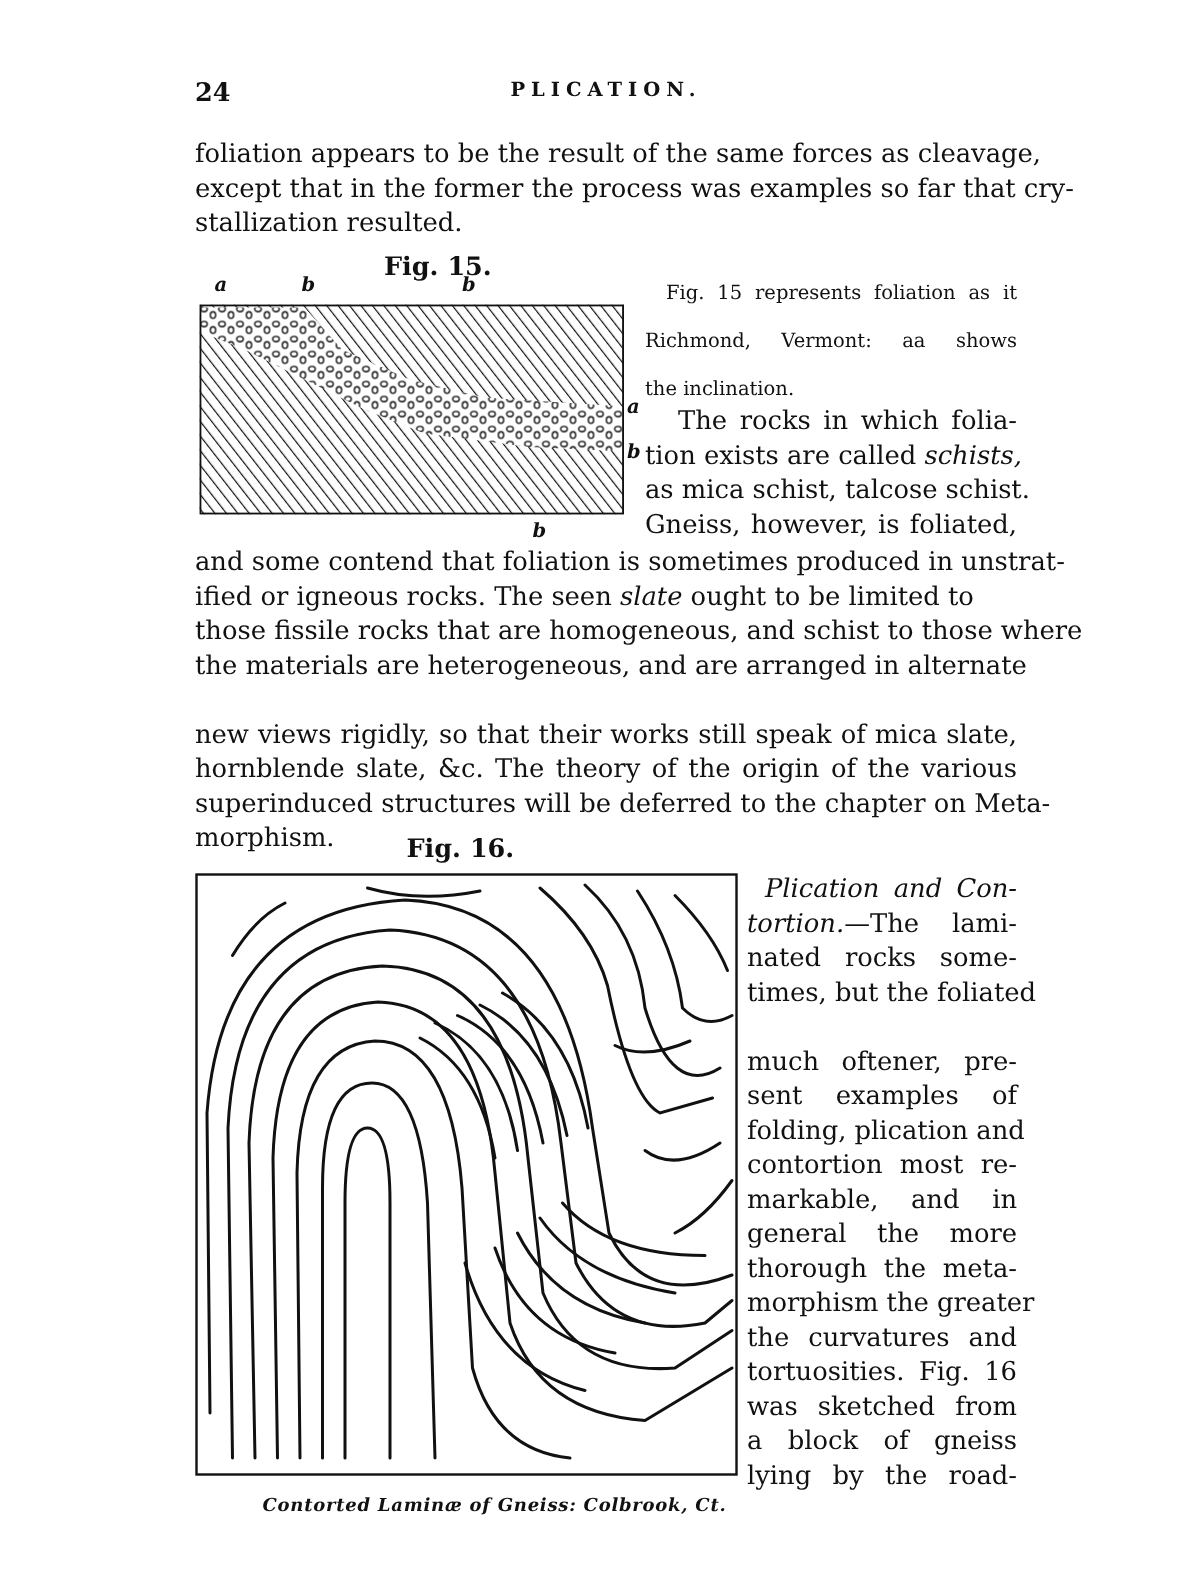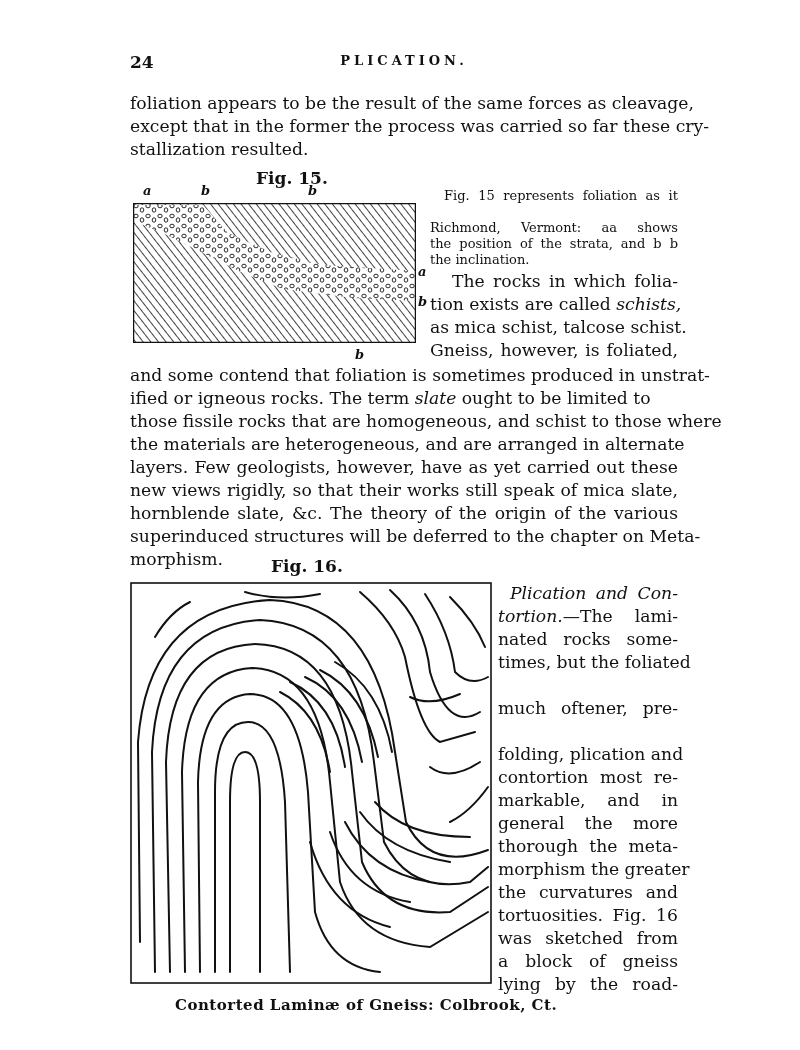--- a/index.html
+++ b/index.html
@@ -20,36 +20,36 @@
   .last { text-align-last: left; }
 
   .cap-small { position: absolute; left: 430px; width: 248px; font-size: 13px; line-height: 16px;
                white-space: nowrap; text-align: justify; text-align-last: justify; }
 
   .fig-label { position: absolute; font-size: 17px; font-weight: bold; }
   .letter { position: absolute; font-size: 13px; font-style: italic; font-weight: bold; }
 
   .fig15 { position: absolute; left: 133px; top: 203px; width: 283px; height: 140px; }
   .fig16 { position: absolute; left: 130px; top: 582px; width: 362px; height: 402px; }
-  .fig16-caption { position: absolute; left: 175px; top: 996px; font-size: 15px;
-                   font-weight: bold; letter-spacing: 0.5px; }
+  .fig16-caption { position: absolute; left: 175px; top: 996px; font-size: 12px;
+                   font-style: italic; font-weight: bold; letter-spacing: 0.5px; }
   i { }
 </style>
 </head>
 <body>
 
 <div class="page">
 
   <div class="running-head">
     <span class="page-number">24</span>
     <div class="running-title">PLICATION.</div>
   </div>
 
   <div class="line full" style="top:92px">foliation appears to be the result of the same forces as cleavage,</div>
-  <div class="line full" style="top:115px">except that in the former the process was carried so far these cry-</div>
+  <div class="line full" style="top:115px">except that in the former the process was examples so far that cry-</div>
   <div class="line full last" style="top:138px">stallization resulted.</div>
 
   <div class="fig-label" style="left:256px; top:168px">Fig. 15.</div>
   <div class="letter" style="left:143px; top:183px">a</div>
   <div class="letter" style="left:201px; top:183px">b</div>
   <div class="letter" style="left:308px; top:183px">b</div>
   <div class="letter" style="left:418px; top:264px">a</div>
   <div class="letter" style="left:418px; top:294px">b</div>
   <div class="letter" style="left:355px; top:347px">b</div>
 
@@ -64,33 +64,31 @@
       </pattern>
     </defs>
     <rect x="0" y="0" width="283" height="140" fill="url(#hatch)"></rect>
     <path d="M0,2 L70,2 L95,30 L140,50 L190,62 L283,68 L283,98 L220,95 L150,86 L110,70 L70,50 L30,30 L0,18 Z" fill="#fff"></path>
     <path d="M0,2 L70,2 L95,30 L140,50 L190,62 L283,68 L283,98 L220,95 L150,86 L110,70 L70,50 L30,30 L0,18 Z" fill="url(#dots)"></path>
     <rect x="0.5" y="0.5" width="282" height="139" fill="none" stroke="#111" stroke-width="1.5"></rect>
   </svg>
 
   <div class="cap-small" style="top:188px; text-indent:14px">Fig. 15 represents foliation as it</div>
   <div class="cap-small" style="top:220px">Richmond, Vermont: aa shows</div>
-  <div class="cap-small" style="top:236px">the position of the strata, and b b</div>
   <div class="cap-small" style="top:252px; text-align-last:left">the inclination.</div>
 
   <div class="line narrow1" style="top:270px; text-indent:22px">The rocks in which folia-</div>
   <div class="line narrow1" style="top:293px; text-align-last:left"><span>tion exists are called </span><i>schists,</i></div>
   <div class="line narrow1" style="top:316px">as mica schist, talcose schist.</div>
   <div class="line narrow1" style="top:339px">Gneiss, however, is foliated,</div>
 
   <div class="line full" style="top:364px">and some contend that foliation is sometimes produced in unstrat-</div>
-  <div class="line full" style="top:387px; text-align-last:left"><span>ified or igneous rocks.  The term </span><i>slate</i><span> ought to be limited to</span></div>
+  <div class="line full" style="top:387px; text-align-last:left"><span>ified or igneous rocks.  The seen </span><i>slate</i><span> ought to be limited to</span></div>
   <div class="line full" style="top:410px">those fissile rocks that are homogeneous, and schist to those where</div>
   <div class="line full" style="top:433px">the materials are heterogeneous, and are arranged in alternate</div>
-  <div class="line full" style="top:456px">layers.  Few geologists, however, have as yet carried out these</div>
   <div class="line full" style="top:479px">new views rigidly, so that their works still speak of mica slate,</div>
   <div class="line full" style="top:502px">hornblende slate, &amp;c.  The theory of the origin of the various</div>
   <div class="line full" style="top:525px">superinduced structures will be deferred to the chapter on Meta-</div>
   <div class="line full last" style="top:548px; width:auto">morphism.</div>
 
   <div class="fig-label" style="left:271px; top:556px">Fig. 16.</div>
 
   <svg class="fig16" viewBox="0 0 362 402" fill="none" stroke="#111" stroke-width="2" stroke-linecap="round">
     <rect x="1" y="1" width="360" height="400" stroke-width="1.6"></rect>
     <g>
@@ -122,20 +120,21 @@
       <path d="M60,20 Q40,30 25,55"></path>
     </g>
   </svg>
   <div class="fig16-caption">Contorted Laminæ of Gneiss: Colbrook, Ct.</div>
 
   <div class="line narrow2" style="top:582px; text-indent:12px"><i>Plication and Con-</i></div>
   <div class="line narrow2" style="top:605px"><i>tortion.</i><span>—The lami-</span></div>
   <div class="line narrow2" style="top:628px">nated rocks some-</div>
   <div class="line narrow2" style="top:651px">times, but the foliated</div>
   <div class="line narrow2" style="top:697px">much oftener, pre-</div>
+  <div class="line narrow2" style="top:720px">sent examples of</div>
   <div class="line narrow2" style="top:743px">folding, plication and</div>
   <div class="line narrow2" style="top:766px">contortion most re-</div>
   <div class="line narrow2" style="top:789px">markable, and in</div>
   <div class="line narrow2" style="top:835px">thorough the meta-</div>
   <div class="line narrow2" style="top:812px">general the more</div>
   <div class="line narrow2" style="top:858px">morphism the greater</div>
   <div class="line narrow2" style="top:881px">the curvatures and</div>
   <div class="line narrow2" style="top:904px">tortuosities. Fig. 16</div>
   <div class="line narrow2" style="top:927px">was sketched from</div>
   <div class="line narrow2" style="top:950px">a block of gneiss</div>

